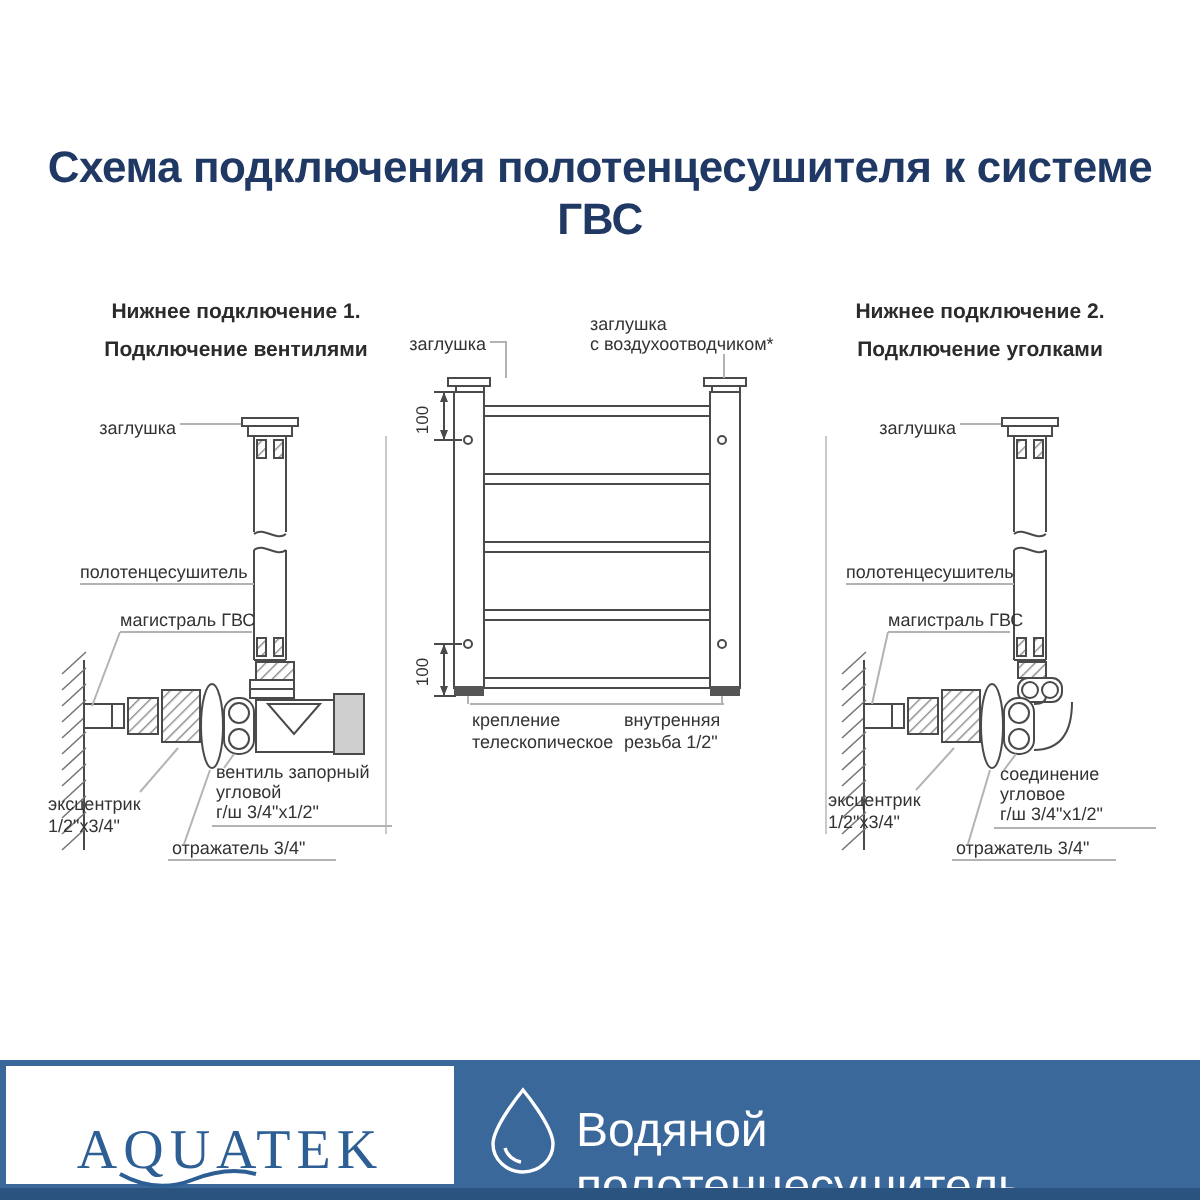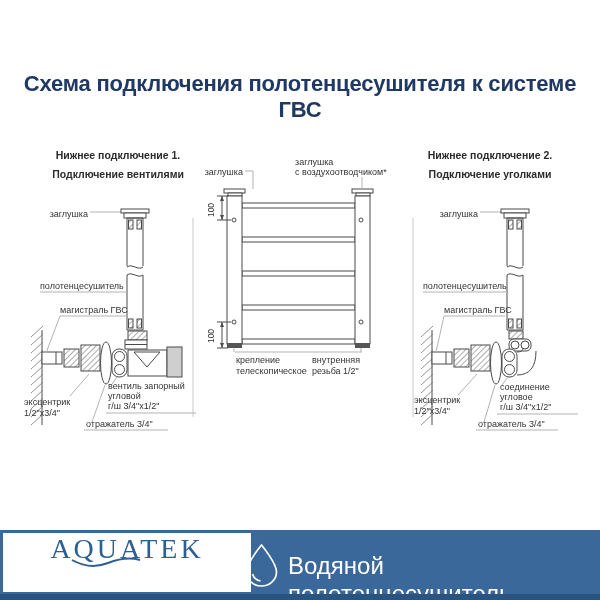--- a/index.html
+++ b/index.html
@@ -16,22 +16,22 @@
   .fw{fill:#fff;stroke:#4a4a4a;stroke-width:1;}
   .fh{fill:url(#hatch);stroke:#4a4a4a;stroke-width:1;}
   .fg{fill:#cfcfcf;stroke:#4a4a4a;stroke-width:1;}
   .fd{fill:#555;stroke:none;}
   .ldr{stroke:#b3b3b3;stroke-width:1;fill:none;}
   .wl{stroke:#777;stroke-width:0.8;fill:none;}
   .sep{stroke:#c9c9c9;stroke-width:1;}
   .arr{fill:#4a4a4a;stroke:none;}
   .footer{position:absolute;left:0;top:530px;width:600px;height:70px;background:#3b689a;}
   .dark-strip{position:absolute;left:0;bottom:0;width:100%;height:6px;background:#2a5380;}
-  .logo-box{position:absolute;left:3px;top:3px;width:248px;height:59px;background:#fff;
-            display:flex;align-items:flex-start;justify-content:center;}
+  .logo-box{position:absolute;left:3px;top:3px;width:224px;height:59px;background:#fff;
+            display:flex;align-items:flex-end;justify-content:center;}
   .brand{position:relative;font-family:"Liberation Serif",serif;font-size:28px;
          letter-spacing:3px;color:#2d5f94;}
   .wave{position:absolute;left:20px;top:23px;width:72px;height:14px;}
   .wave path{stroke:#2d5f94;stroke-width:2;fill:none;}
   .drop{position:absolute;left:243px;top:13px;width:37px;height:44px;}
   .drop path{stroke:#fff;stroke-width:1.7;fill:none;}
   .tagline{position:absolute;left:288px;top:22px;font-size:24px;color:#fff;}
 </style>
 </head>
 <body>

